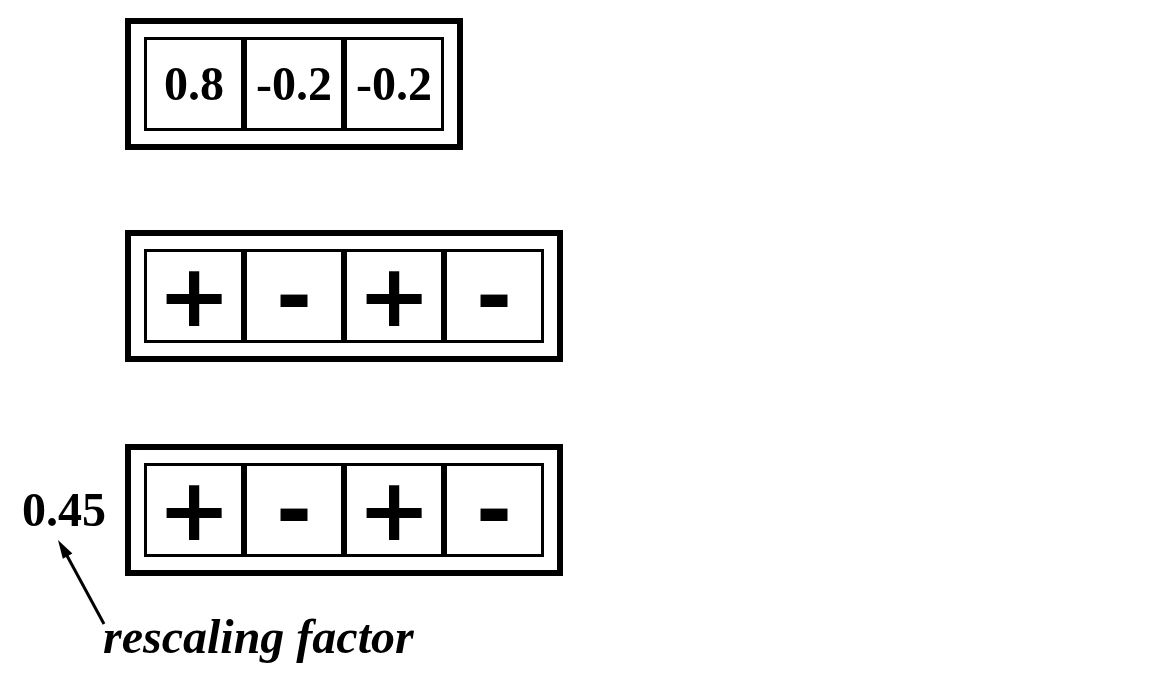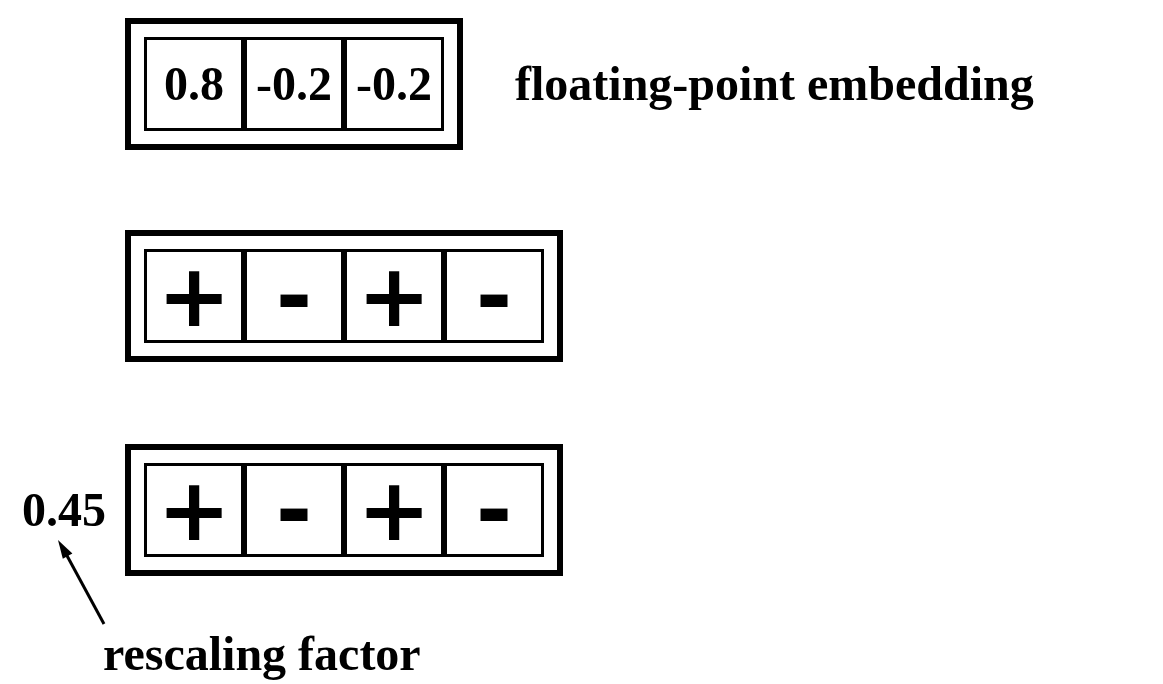--- a/index.html
+++ b/index.html
@@ -62,44 +62,44 @@
     left: -103px;
     top: 50%;
     transform: translateY(-50%);
     font-size: 48px;
     font-weight: bold;
     line-height: 1;
   }
   .annotation-label {
     position: absolute;
     left: 103px;
-    top: 630px;
+    top: 613px;
     font-size: 48px;
     font-weight: bold;
     line-height: 1;
     white-space: nowrap;
+    font-style: italic;
   }
   .arrow-svg {
     position: absolute;
     left: 44px;
     top: 532px;
   }
 </style>
 </head>
 <body>
 
 <div class="canvas">
 
   <div class="embedding-row row-floating">
     <div class="vector-box">
       <div class="cell">0.8</div>
       <div class="cell">-0.2</div>
       <div class="cell">-0.2</div>
     </div>
-    <div class="row-label">floating-point embedding</div>
   </div>
 
   <div class="embedding-row row-binary">
     <div class="vector-box">
       <div class="cell sign">+</div>
       <div class="cell sign">-</div>
       <div class="cell sign">+</div>
       <div class="cell sign">-</div>
     </div>
   </div>

